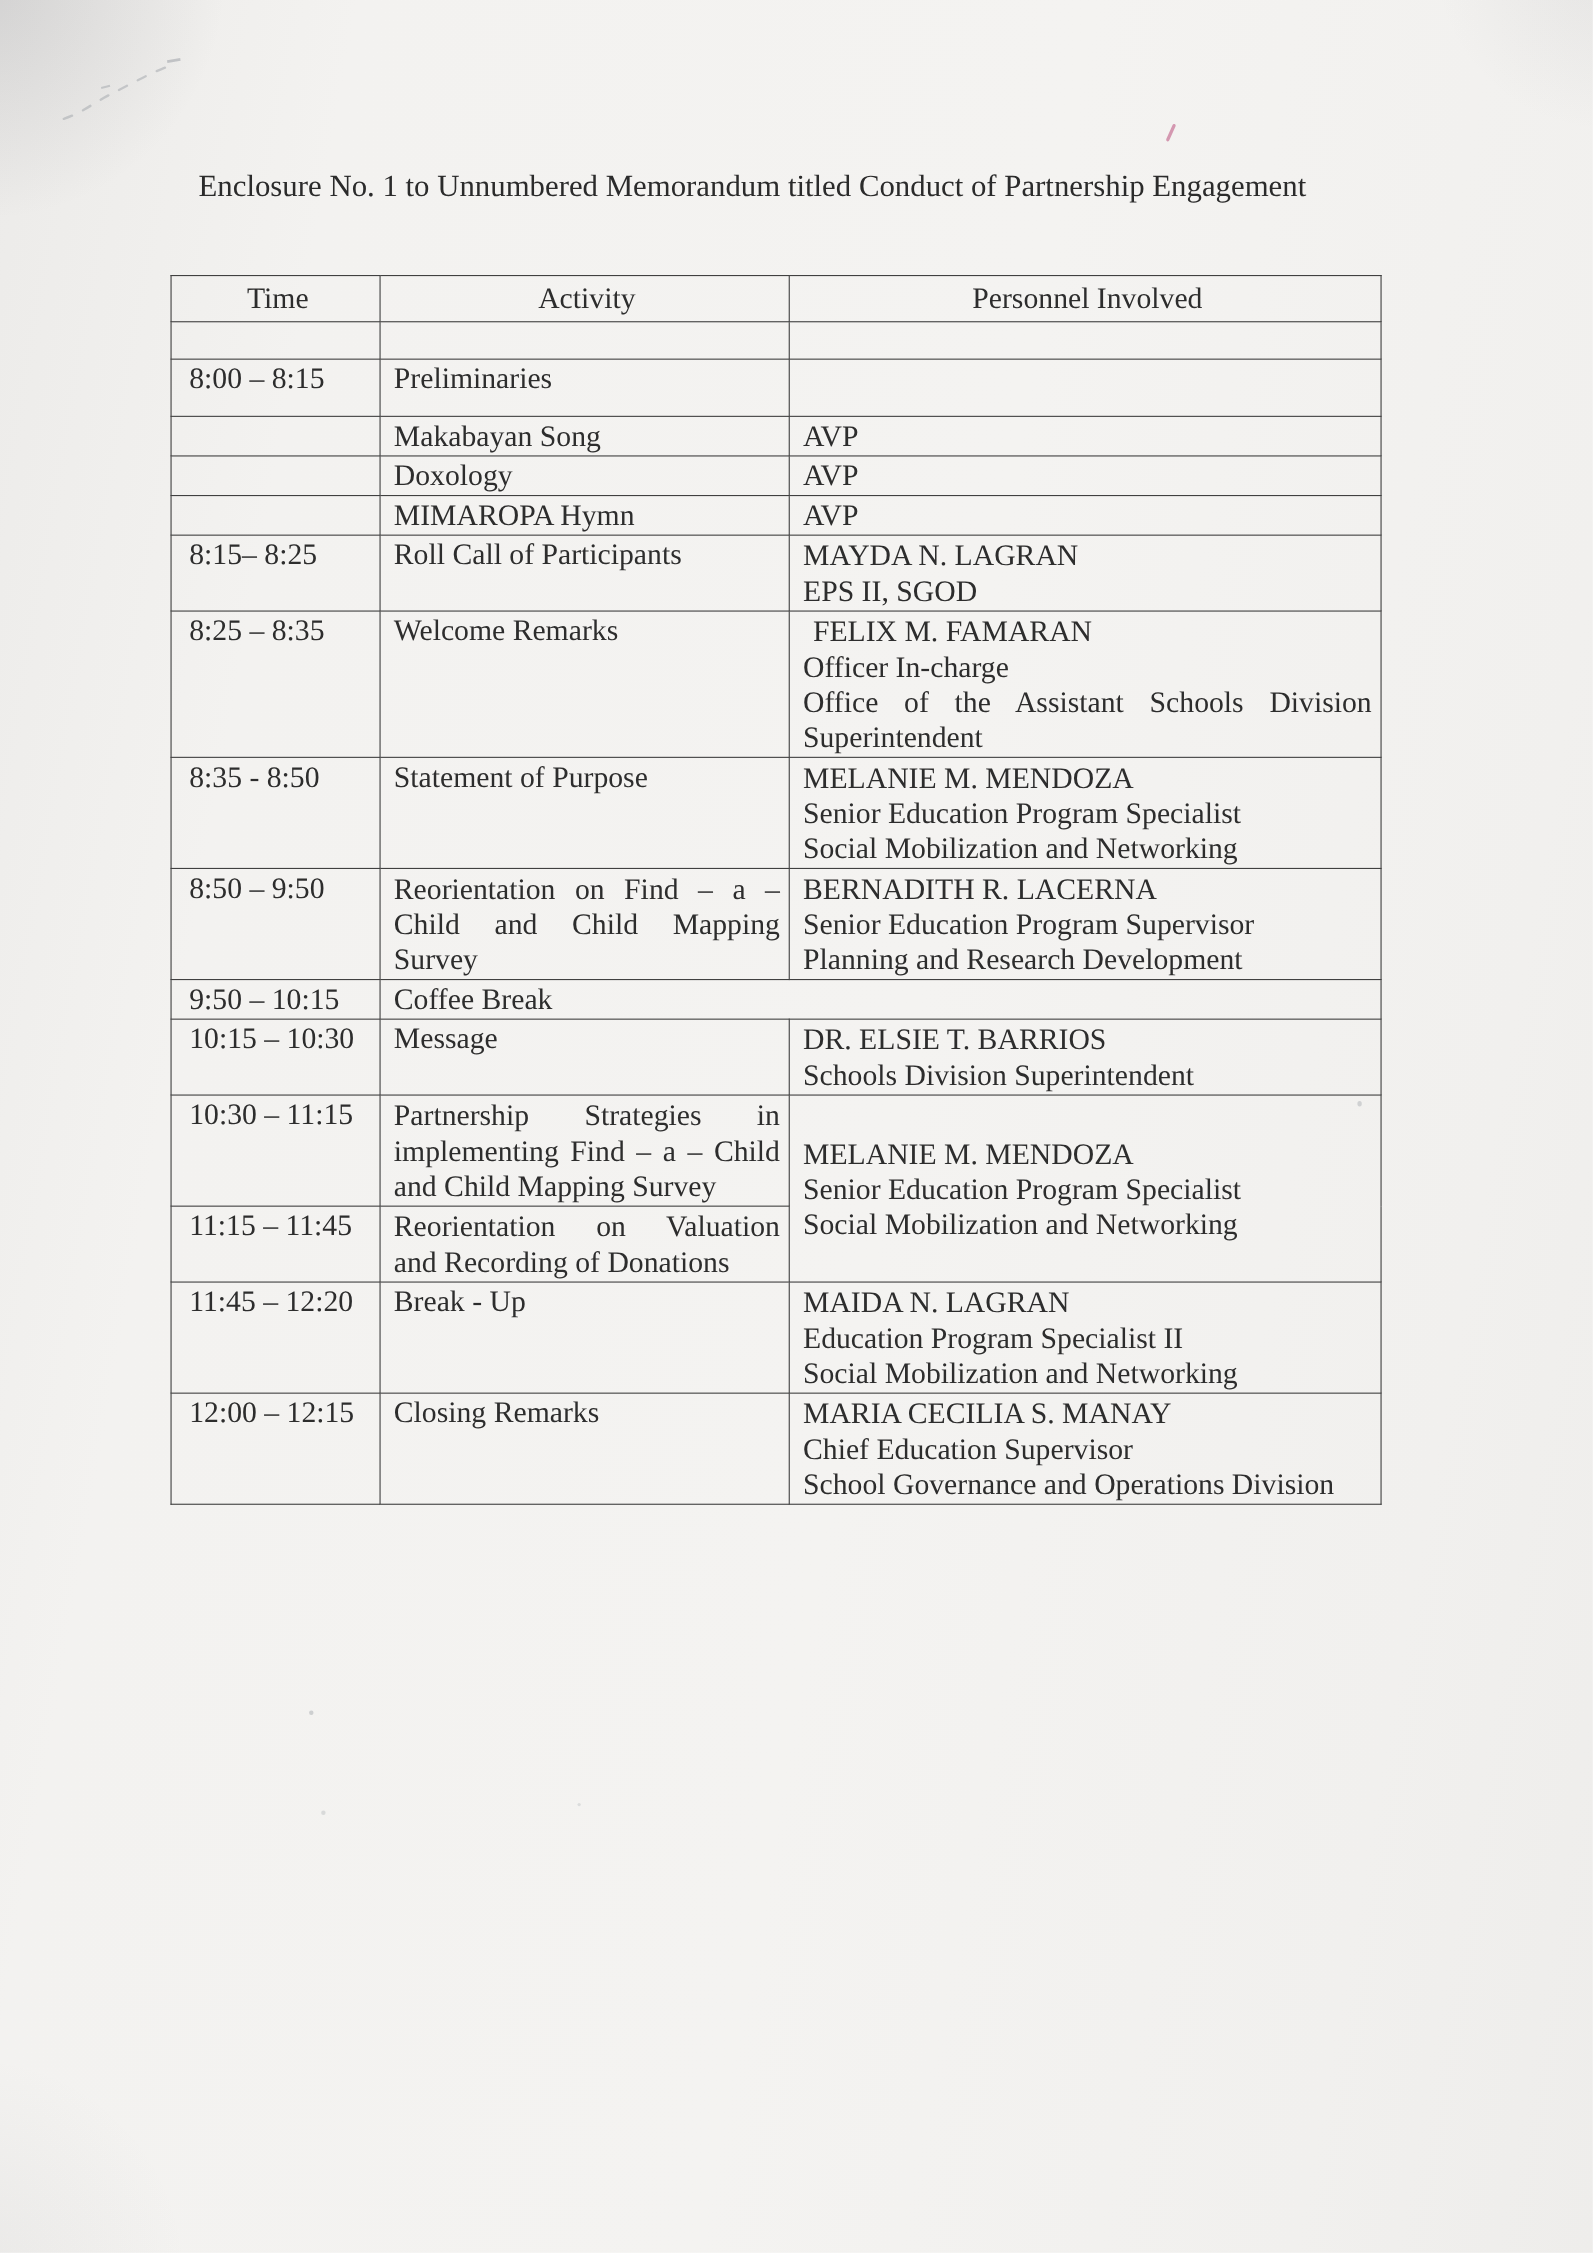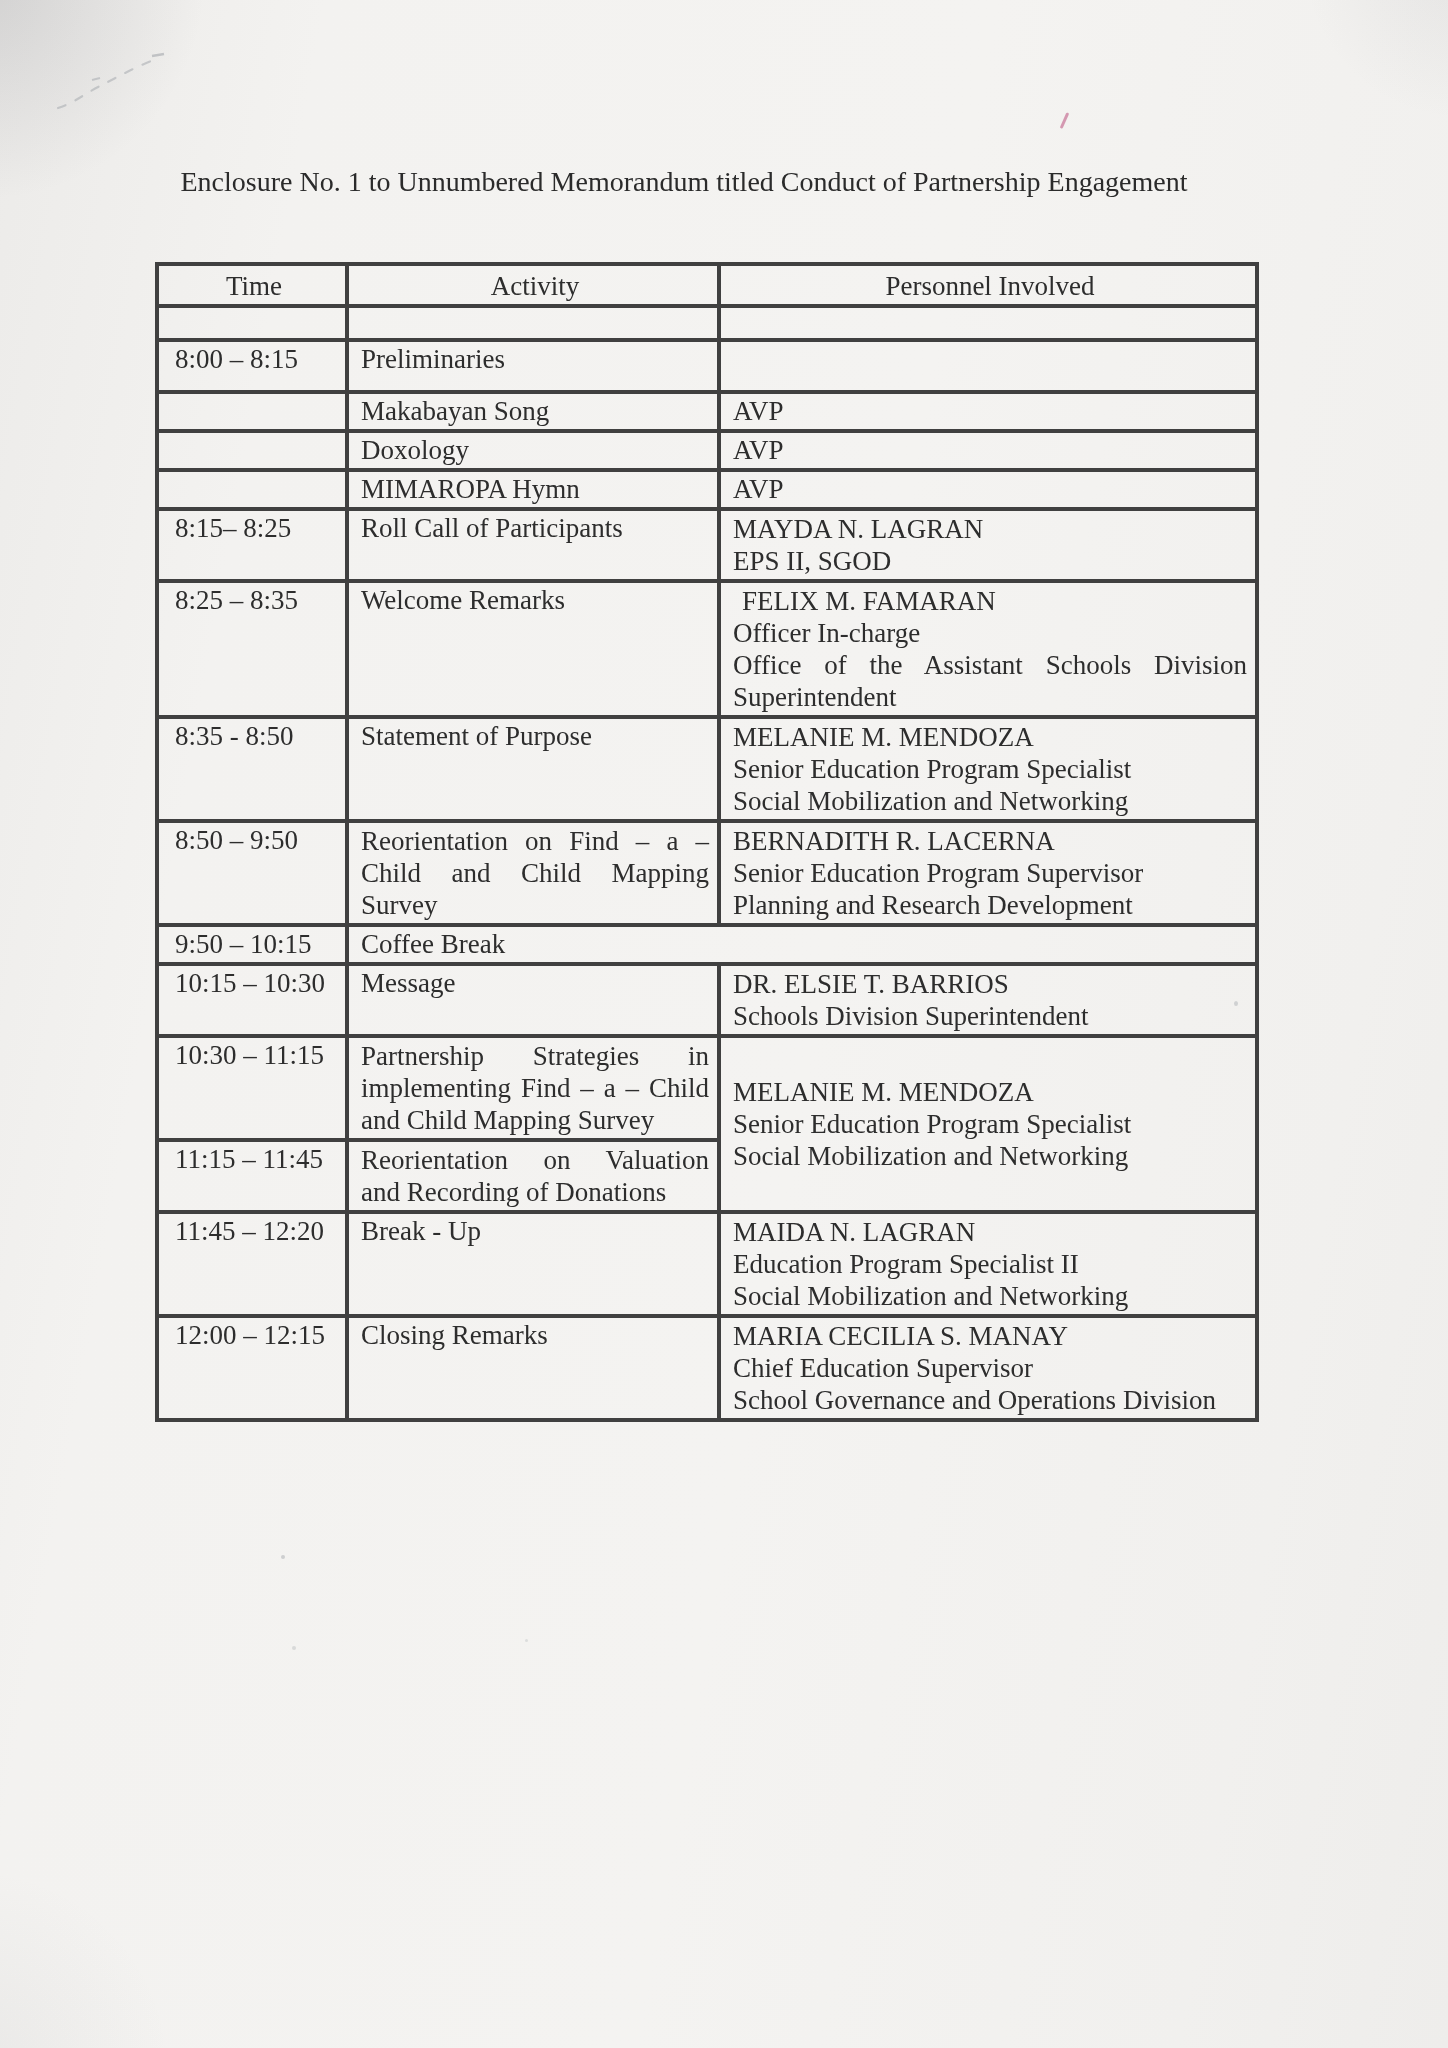--- a/index.html
+++ b/index.html
@@ -23,21 +23,21 @@
     width: 2.5px; height: 17px; background: #c9799b; opacity: 0.75;
     transform: rotate(24deg); border-radius: 2px;
   }
   .speck { position: absolute; background: #a7abb0; border-radius: 50%; opacity: 0.5; }
   .speck.s1 { left: 1234px; top: 1001px; width: 4px; height: 5px; opacity: .45;}
   .speck.s2 { left: 281px;  top: 1555px; width: 4px; height: 4px; }
   .speck.s3 { left: 292px;  top: 1646px; width: 4px; height: 4px; opacity: .35;}
   .speck.s4 { left: 525px;  top: 1639px; width: 3px; height: 3px; opacity: .3;}
 
   
-  .doc { position: absolute; left: 155px; top: 12px; width: 1100px; }
+  .doc { position: absolute; left: 155px; top: 0; width: 1100px; }
   .headings { margin-left: -42px; text-align: center; }
   .enclosure {
     padding-top: 150px;
     font-size: 28px; line-height: 40px;
     color: #2b2b2b;
   }
   .title {
     margin: 50px 0 0 0;
     font-size: 29px; font-weight: 400;
     letter-spacing: 1px;
@@ -49,21 +49,21 @@
     border-collapse: collapse;
     table-layout: fixed;
     width: 1100px;
     font-size: 27px;
     color: #2d2d2d;
   }
   .matrix col.c-time { width: 190px; }
   .matrix col.c-act  { width: 372px; }
   .matrix col.c-per  { width: 538px; }
   .matrix th, .matrix td {
-    border: 4px solid #404040;
+    border: 1px solid #404040;
     padding: 2px 8px 2px 12px;
     vertical-align: top;
     font-weight: 400;
     text-align: left;
   }
   .matrix th { text-align: center; padding-top: 5px; }
   .matrix td.time { padding-left: 16px; white-space: nowrap; }
   .ln { line-height: 32px; white-space: nowrap; }
   .ln.jl { text-align: justify; text-align-last: justify; white-space: normal; }
   .ln.ind { padding-left: 9px; }

